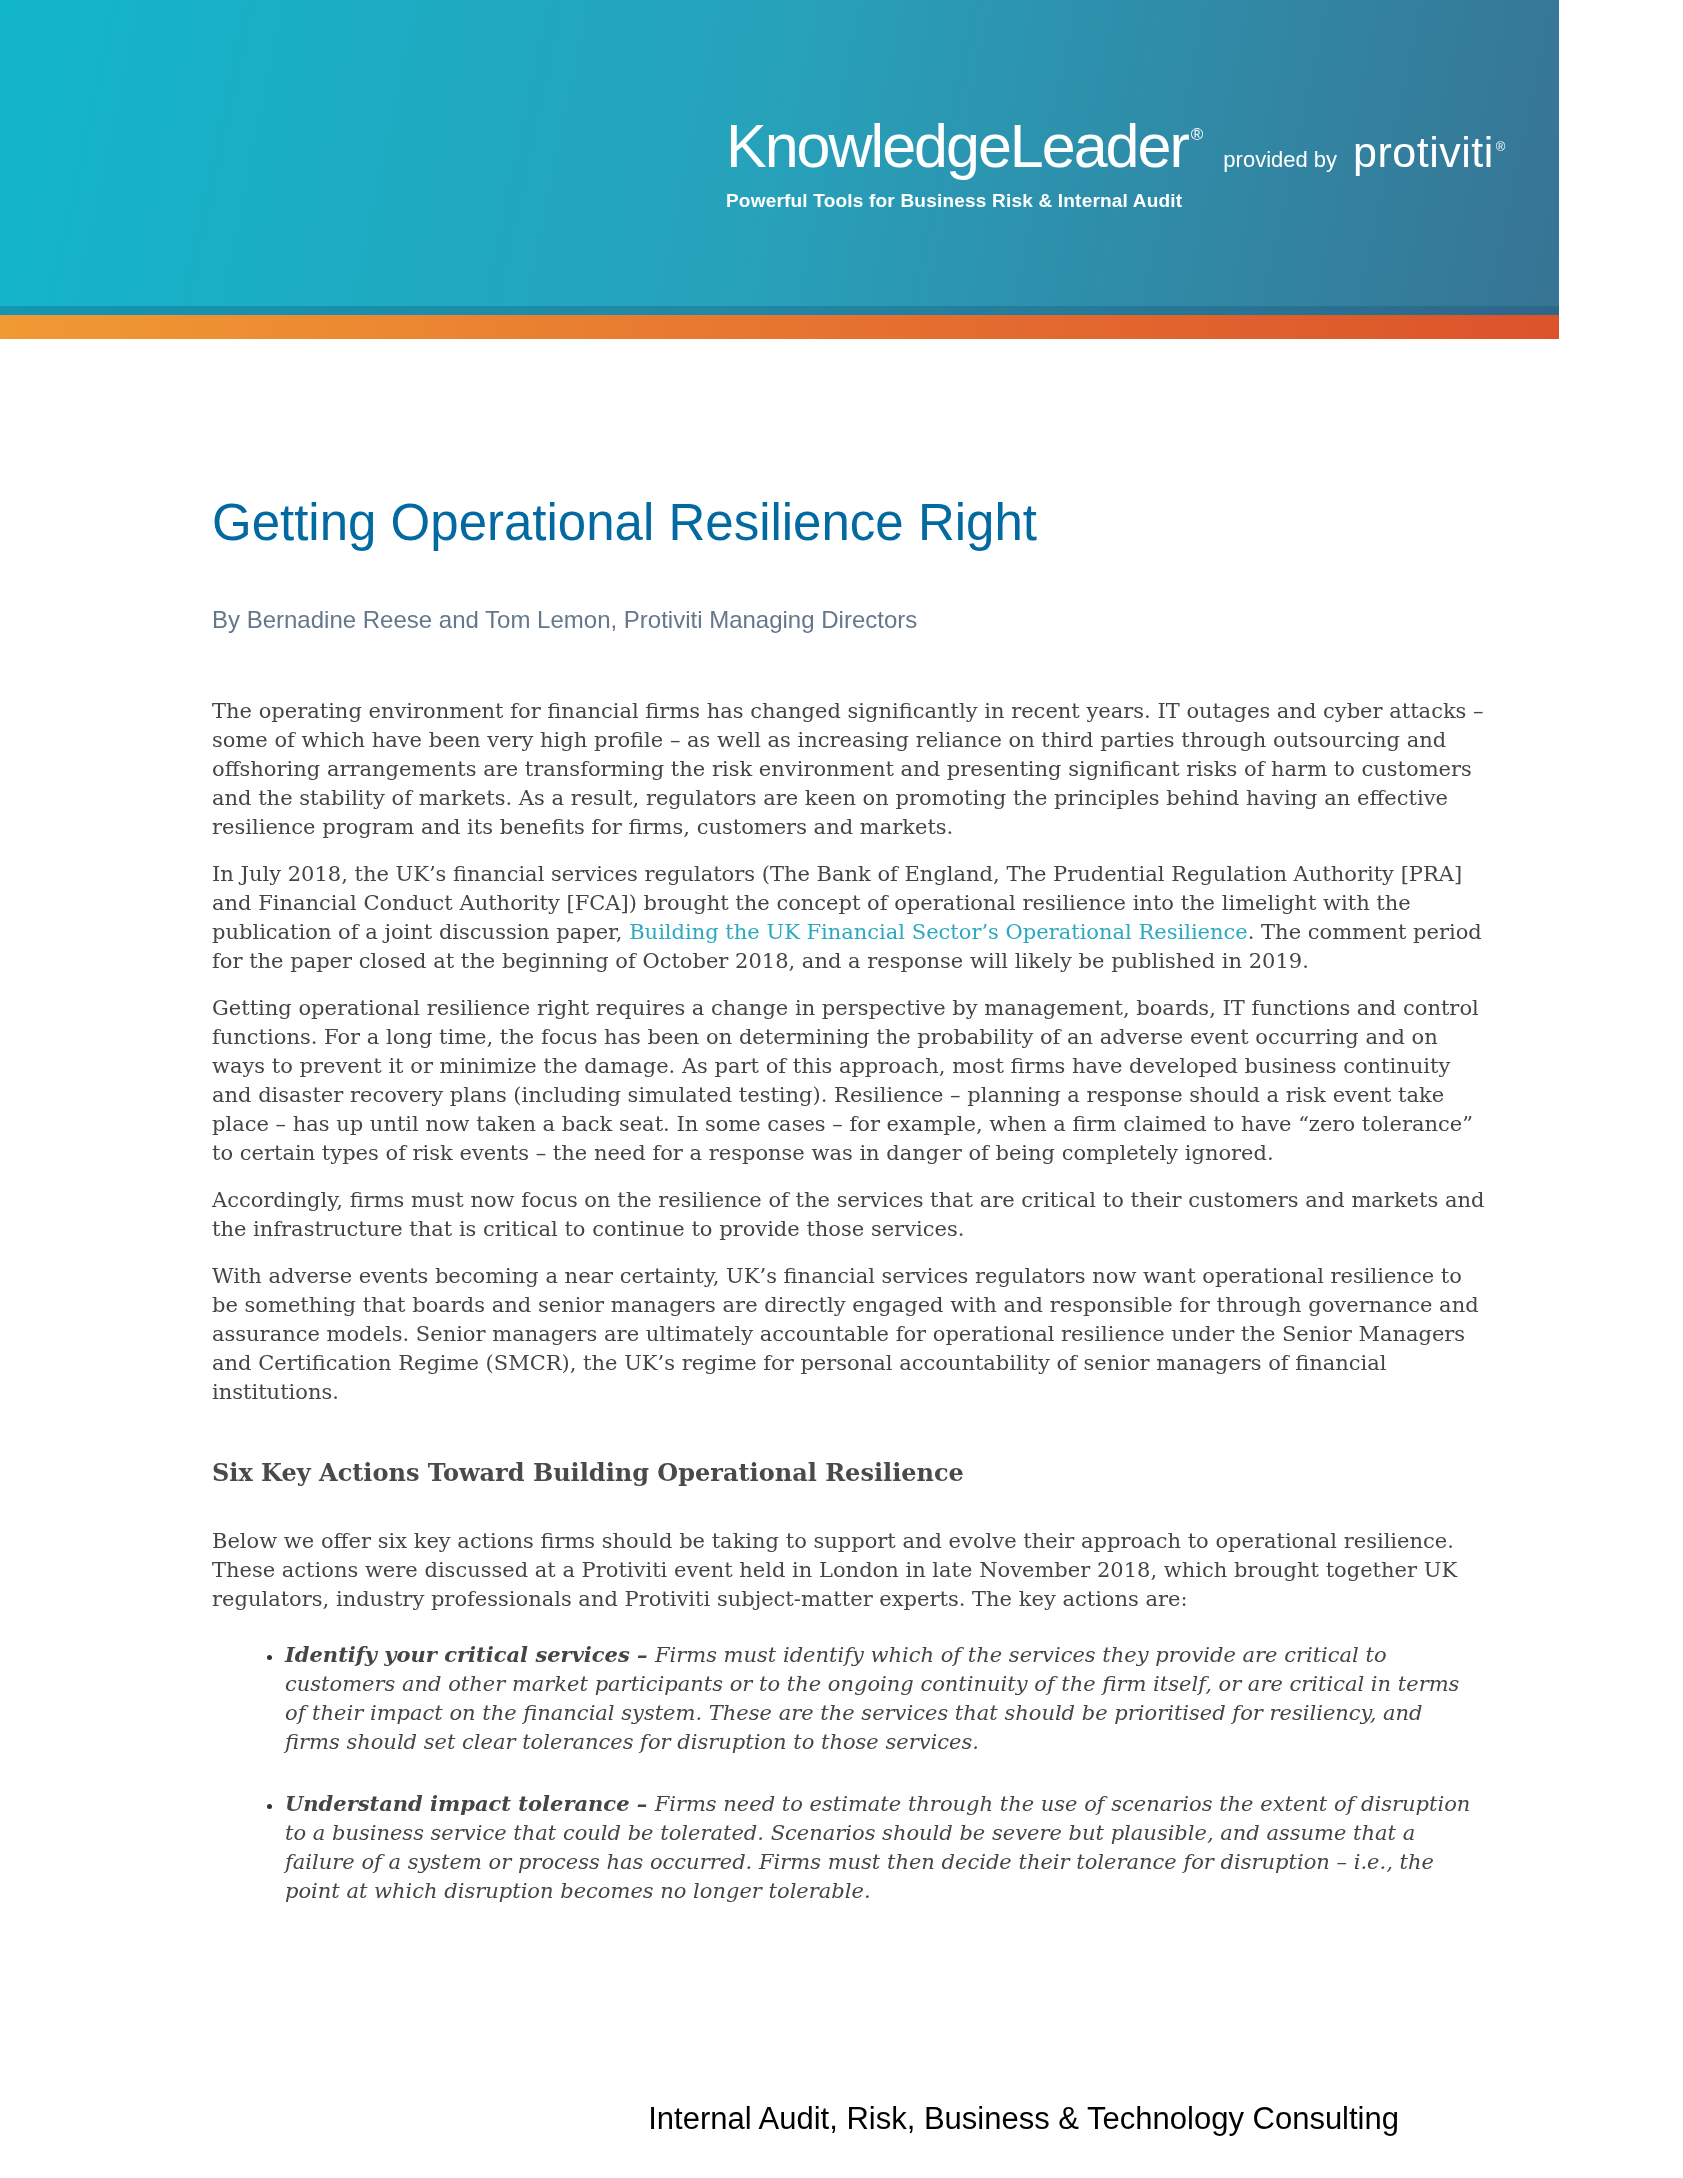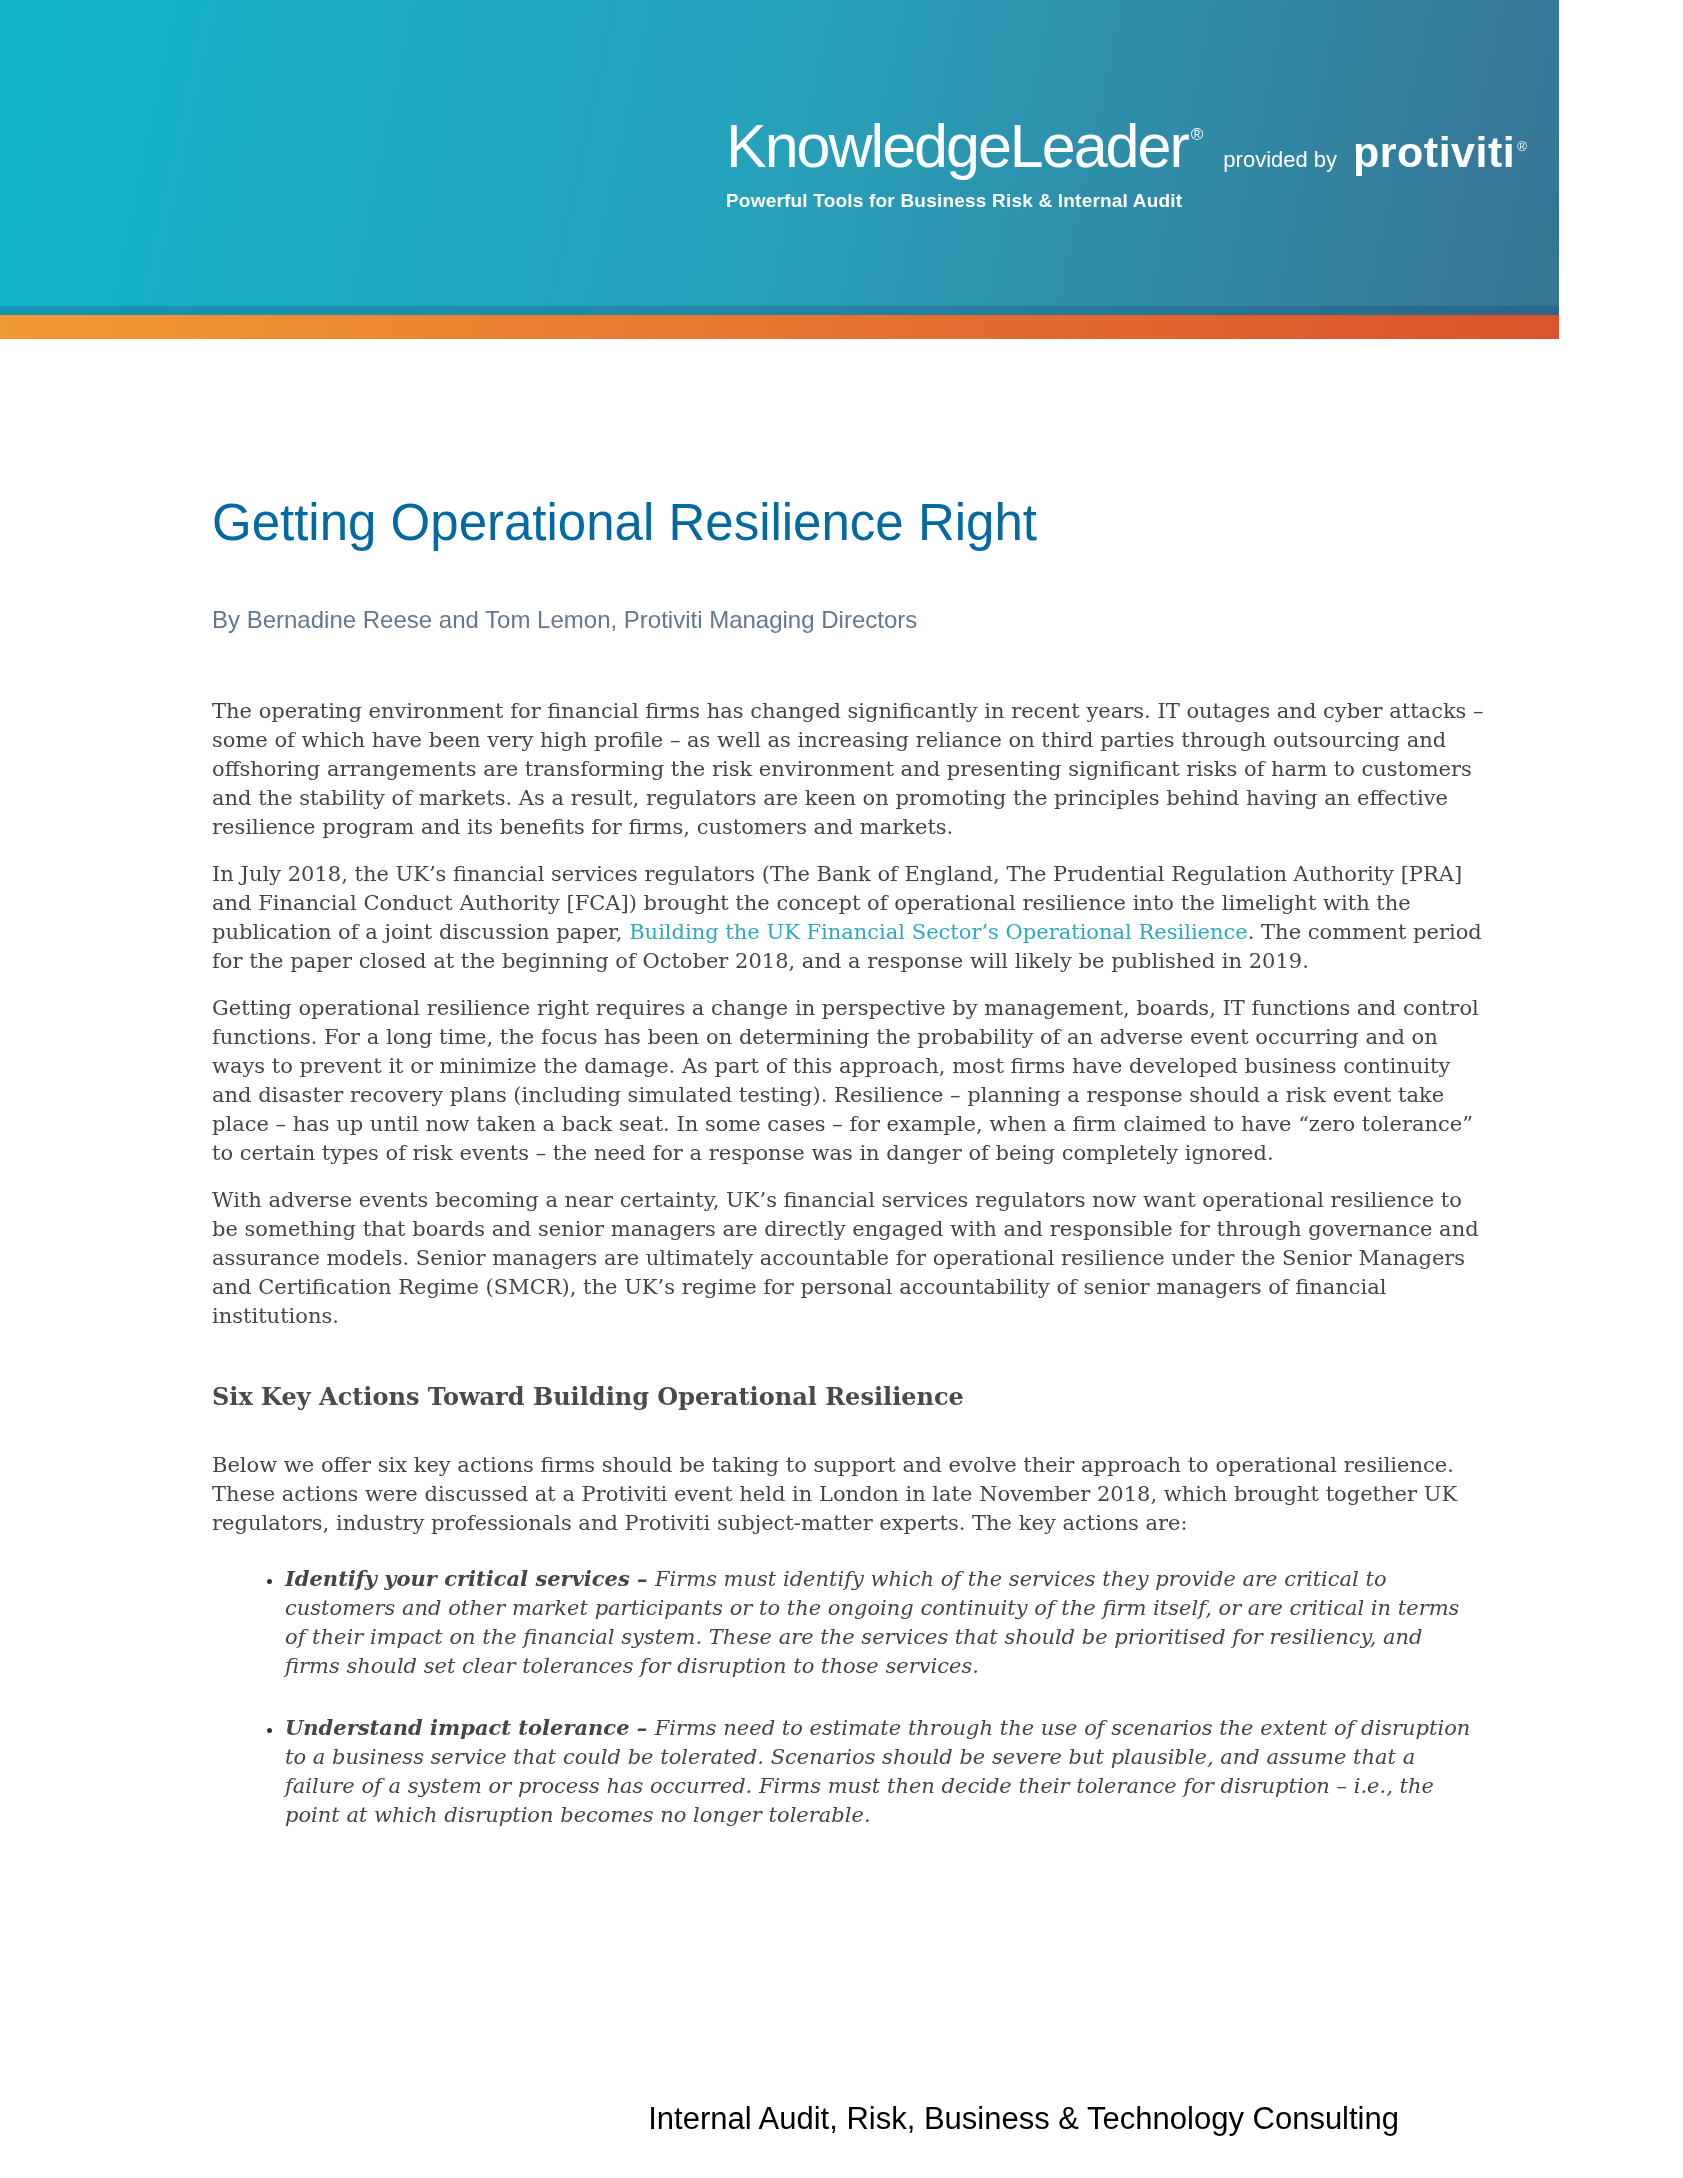--- a/index.html
+++ b/index.html
@@ -33,21 +33,21 @@
     color: #ffffff;
   }
   .logo-line { display: flex; align-items: baseline; white-space: nowrap; }
   .logo-main {
     font-size: 61px;
     letter-spacing: -2px;
     font-weight: 400;
   }
   .logo-reg { font-size: 17px; margin-left: 3px; align-self: flex-start; margin-top: 14px; }
   .provided-by { font-size: 22px; font-weight: 400; margin-left: 20px; }
-  .brand-name { font-size: 43px; font-weight: 700; margin-left: 16px; letter-spacing: 0.5px; }
+  .brand-name { font-size: 43px; font-weight: 400; margin-left: 16px; letter-spacing: 0.5px; }
   .brand-reg { font-size: 13px; margin-left: 2px; align-self: flex-start; margin-top: 28px; }
   .tagline {
     margin-top: 9px;
     font-size: 19px;
     font-weight: 700;
     letter-spacing: 0.2px;
   }
 
   
   .accent-bar {
@@ -147,20 +147,21 @@
 
   <div class="accent-bar"></div>
 
   <h1 class="doc-title">Getting Operational Resilience Right</h1>
   <div class="doc-byline">By Bernadine Reese and Tom Lemon, Protiviti Managing Directors</div>
 
   <div class="body-copy">
     <p>The operating environment for financial firms has changed significantly in recent years. IT outages and cyber attacks – some of which have been very high profile – as well as increasing reliance on third parties through outsourcing and offshoring arrangements are transforming the risk environment and presenting significant risks of harm to customers and the stability of markets. As a result, regulators are keen on promoting the principles behind having an effective resilience program and its benefits for firms, customers and markets.</p>
     <p><span>In July 2018, the UK’s financial services regulators (The Bank of England, The Prudential Regulation Authority [PRA] and Financial Conduct Authority [FCA]) brought the concept of operational resilience into the limelight with the publication of a joint discussion paper, </span><a class="doc-link">Building the UK Financial Sector’s Operational Resilience</a><span>. The comment period for the paper closed at the beginning of October 2018, and a response will likely be published in 2019.</span></p>
     <p>Getting operational resilience right requires a change in perspective by management, boards, IT functions and control functions. For a long time, the focus has been on determining the probability of an adverse event occurring and on ways to prevent it or minimize the damage. As part of this approach, most firms have developed business continuity and disaster recovery plans (including simulated testing). Resilience – planning a response should a risk event take place – has up until now taken a back seat. In some cases – for example, when a firm claimed to have “zero tolerance” to certain types of risk events – the need for a response was in danger of being completely ignored.</p>
+    <p>Accordingly, firms must now focus on the resilience of the services that are critical to their customers and markets and the infrastructure that is critical to continue to provide those services.</p>
     <p>With adverse events becoming a near certainty, UK’s financial services regulators now want operational resilience to be something that boards and senior managers are directly engaged with and responsible for through governance and assurance models. Senior managers are ultimately accountable for operational resilience under the Senior Managers and Certification Regime (SMCR), the UK’s regime for personal accountability of senior managers of financial institutions.</p>
 
     <h2 class="section-heading">Six Key Actions Toward Building Operational Resilience</h2>
 
     <p>Below we offer six key actions firms should be taking to support and evolve their approach to operational resilience. These actions were discussed at a Protiviti event held in London in late November 2018, which brought together UK regulators, industry professionals and Protiviti subject-matter experts. The key actions are:</p>
 
     <ul class="key-actions">
       <li><span class="bullet-lead">Identify your critical services – </span><span>Firms must identify which of the services they provide are critical to customers and other market participants or to the ongoing continuity of the firm itself, or are critical in terms of their impact on the financial system. These are the services that should be prioritised for resiliency, and firms should set clear tolerances for disruption to those services.</span></li>
       <li><span class="bullet-lead">Understand impact tolerance – </span><span>Firms need to estimate through the use of scenarios the extent of disruption to a business service that could be tolerated. Scenarios should be severe but plausible, and assume that a failure of a system or process has occurred. Firms must then decide their tolerance for disruption – i.e., the point at which disruption becomes no longer tolerable.</span></li>
     </ul>

